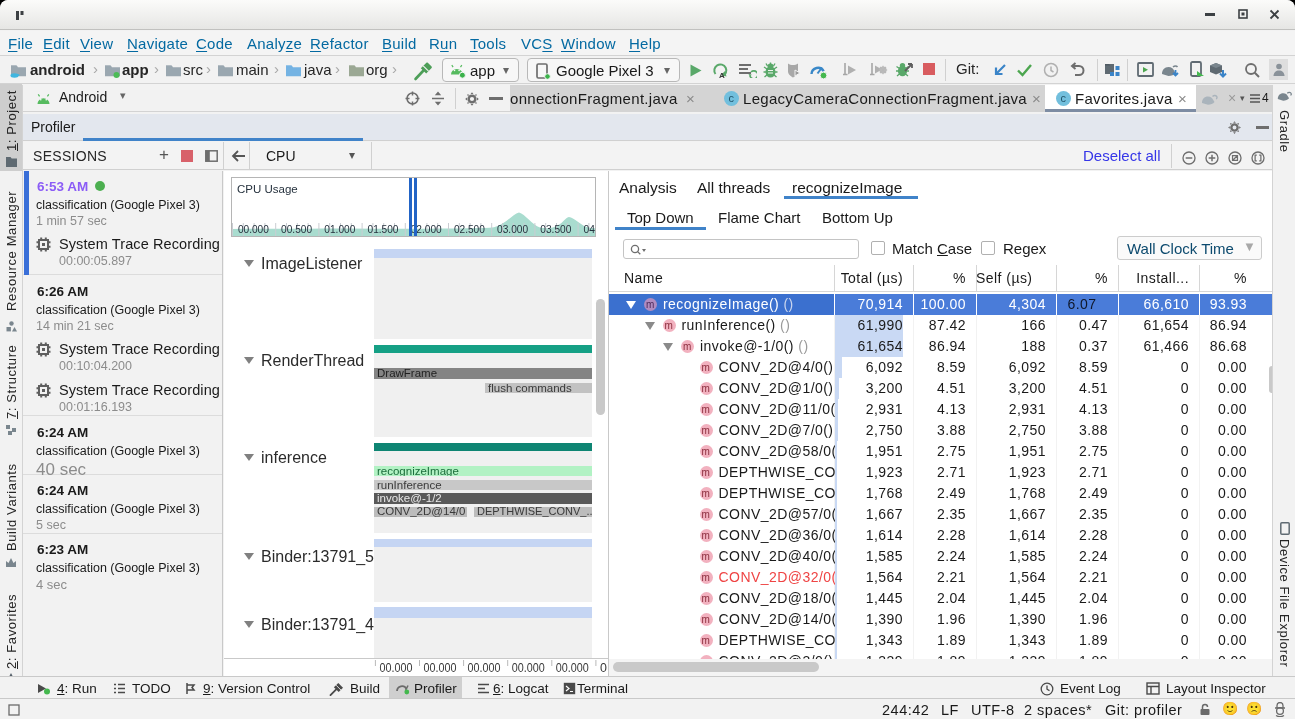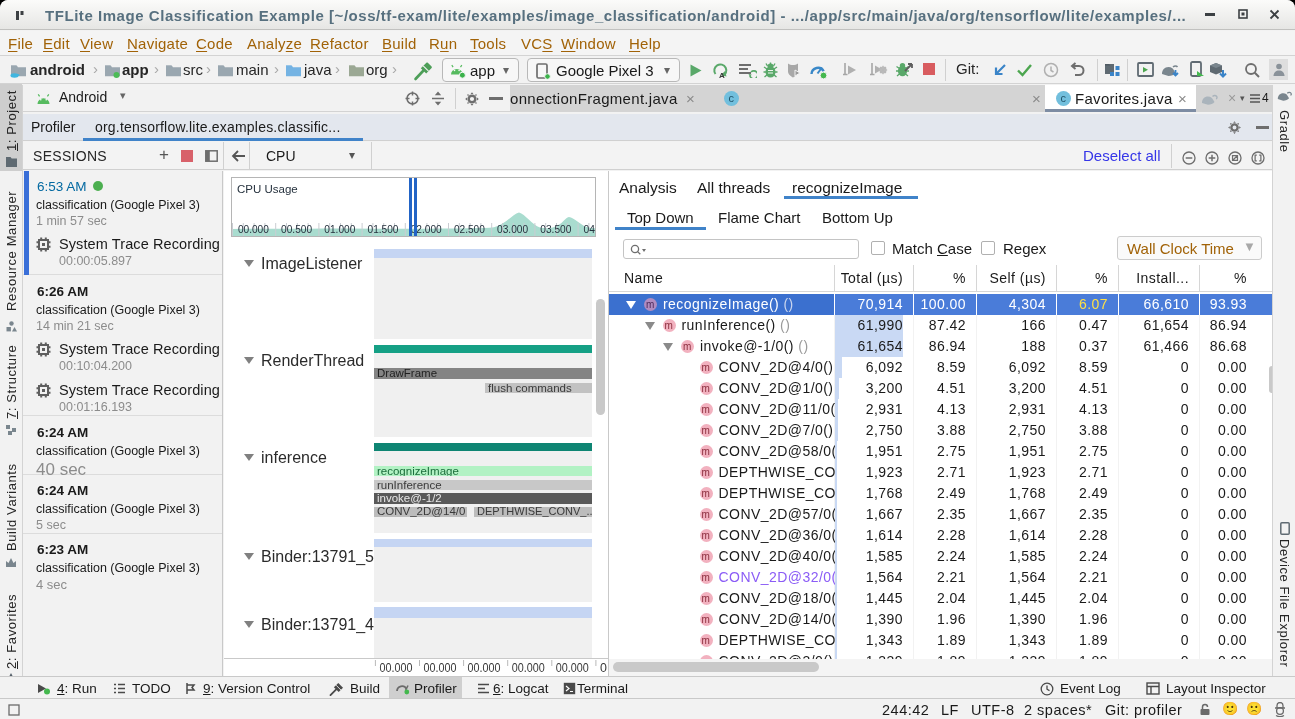--- a/index.html
+++ b/index.html
@@ -6,21 +6,21 @@
 html,body { width:1295px; height:719px; background:#000; overflow:hidden; }
 body { font-family:"Liberation Sans", sans-serif; -webkit-font-smoothing:antialiased; }
 .abs { position:absolute; }
 #app { position:absolute; top:0; left:0; width:1295px; height:719px; background:#f2f2f2; border-radius:8px 8px 0 0; overflow:hidden; }
 
 #titlebar { position:absolute; top:0; left:0; width:1295px; height:30px;
   background:linear-gradient(#fbfbfa,#e6e6e4); border-bottom:1px solid #c1c1bf; border-radius:8px 8px 0 0;}
 #title { position:absolute; top:7px; left:45px; font-size:15px; font-weight:bold; color:#57707f; white-space:nowrap; letter-spacing:0.55px; }
 
 #menubar { position:absolute; top:31px; left:0; width:1295px; height:25px; background:#f4f4f4; border-bottom:1px solid #d3d3d3; }
-.menuitem { position:absolute; top:4px; font-size:15px; color:#a16207; letter-spacing:0.25px; }
+.menuitem { position:absolute; top:4px; font-size:15px; color:#0369a1; letter-spacing:0.25px; }
 .menuitem u { text-decoration-thickness:1px; text-underline-offset:2px; }
 
 #toolbar { position:absolute; top:57px; left:0; width:1295px; height:27px; background:#f2f2f2; border-bottom:1px solid #d3d3d3; }
 .crumb { position:absolute; top:4px; font-size:14px; color:#262626; }
 .combo { position:absolute; top:1px; height:24px; border:1px solid #b8b8b8; border-radius:4px; background:#f7f7f7; font-size:14px; color:#1a1a1a; }
 
 #tabrow { position:absolute; top:85px; left:0; width:1295px; height:27px; background:#f2f2f2; }
 #projhdr { position:absolute; top:0; left:23px; width:487px; height:27px; background:#f2f2f2; border-bottom:1px solid #d3d3d3;}
 #edtabs { position:absolute; top:0; left:510px; width:762px; height:27px; background:#d4d4d4; }
 .edtab { position:absolute; top:0; height:27px; font-size:15px; color:#1a1a1a; letter-spacing:0.3px; }
@@ -51,21 +51,20 @@
 .arrow-d { display:inline-block; width:0; height:0; border-left:5px solid transparent; border-right:5px solid transparent; border-top:7px solid #808080; }
 </style>
 </head>
 <body>
 <div id="app">
   <div id="titlebar">
     <svg class="abs" style="left:16px;top:11px" width="8" height="9" viewBox="0 0 8 9">
         <path d="M0 0 h3 v9 h-3z" fill="#3c4043"></path>
         <path d="M4.5 0 h3 v4 h-3z" fill="#3c4043"></path>
       </svg>
-    <div id="title">TFLite Image Classification Example [~/oss/tf-exam/lite/examples/image_classification/android] - .../app/src/main/java/org/tensorflow/lite/examples/...</div>
     <div class="abs" style="left:1205px;top:13px;width:10px;height:2.5px;background:#3c4043"></div>
     <svg class="abs" style="left:1238px;top:9px" width="10" height="10" viewBox="0 0 10 10">
         <rect x="1" y="1" width="8" height="8" fill="none" stroke="#3c4043" stroke-width="1.6"></rect>
         <rect x="3.5" y="3.5" width="3" height="3" fill="#3c4043"></rect>
       </svg>
     <svg class="abs" style="left:1269px;top:9px" width="11" height="11" viewBox="0 0 11 11">
         <path d="M1.5 1.5 L9.5 9.5 M9.5 1.5 L1.5 9.5" stroke="#3c4043" stroke-width="1.8"></path>
       </svg>
   </div>
   <div id="menubar">
@@ -275,20 +274,21 @@
         </svg>
       <div class="abs" style="left:466px;top:12px;width:14px;height:2.5px;background:#6e6e6e"></div>
     </div>
     <div id="edtabs">
       <div class="edtab" style="left:0;width:158px">
         <span class="abs" style="left:0px;top:5px">onnectionFragment.java</span>
         <span class="abs" style="left:176px;top:5px;color:#8a8a8a">×</span>
       </div>
       <div class="edtab" style="left:196px;width:350px">
         <span class="cicon abs" style="left:18px;top:6px"></span>
+        <span class="abs" style="left:37px;top:5px">LegacyCameraConnectionFragment.java</span>
         <span class="abs" style="left:326px;top:5px;color:#8a8a8a">×</span>
       </div>
       <div class="edtab sel" style="left:535px;width:151px;background:#fff;border-bottom:3px solid #7d8ca3">
         <span class="cicon abs" style="left:11px;top:6px"></span>
         <span class="abs" style="left:30px;top:5px">Favorites.java</span>
         <span class="abs" style="left:133px;top:5px;color:#8a8a8a">×</span>
       </div>
       <svg class="abs" style="left:690px;top:7px" width="20" height="14" viewBox="0 0 20 14">
           <path d="M2 11 c0-4 2.3-6.5 6-6.5 2.8 0 4.2 1.4 5.1 3.2 l1.4 2.3 c-1.4 1.8-3.7 2.8-6.5 2.8z" fill="#aab4bc"></path>
           <path d="M12.5 4.5 c1.4-1.4 3.2-1.4 4.2 0 0.7 1 0.2 2-0.7 2.2" stroke="#aab4bc" stroke-width="1.4" fill="none"></path>
@@ -296,21 +296,20 @@
       <span class="abs" style="left:718px;top:5px;color:#9a9a9a;font-size:14px">×</span>
       <span class="abs" style="left:730px;top:8px;color:#555;font-size:9px">▾</span>
       <svg class="abs" style="left:740px;top:9px" width="10" height="9" viewBox="0 0 10 9">
           <path d="M0 1h10M0 4.5h10M0 8h10" stroke="#555" stroke-width="1.3"></path>
         </svg>
       <span class="abs" style="left:752px;top:6px;color:#1a1a1a;font-size:12px">4</span>
     </div>
   </div>
   <div id="profhdr">
     <span class="abs" style="left:8px;top:5px;font-size:14px;color:#1a1a1a">Profiler</span>
-    <span class="abs" style="left:72px;top:5px;font-size:14px;color:#1a1a1a;letter-spacing:0.2px">org.tensorflow.lite.examples.classific...</span>
     <div class="abs" style="left:60px;top:24px;width:280px;height:3px;background:#4083c9"></div>
     <svg class="abs" style="left:1204px;top:6px" width="15" height="15" viewBox="0 0 16 16">
         <g fill="#6e6e6e">
           <path d="M8 1.2 L9.4 3 L6.6 3z M8 14.8 L9.4 13 L6.6 13z M1.2 8 L3 6.6 L3 9.4z M14.8 8 L13 6.6 L13 9.4z M3.2 3.2 L5.3 3.8 L3.8 5.3z M12.8 12.8 L10.7 12.2 L12.2 10.7z M12.8 3.2 L12.2 5.3 L10.7 3.8z M3.2 12.8 L3.8 10.7 L5.3 12.2z"></path>
           <path d="M8 3.4 a4.6 4.6 0 1 1 0 9.2 a4.6 4.6 0 1 1 0-9.2z M8 5.9 a2.1 2.1 0 1 0 0 4.2 a2.1 2.1 0 1 0 0-4.2z" fill-rule="evenodd"></path>
         </g>
       </svg>
     <div class="abs" style="left:1233px;top:12px;width:13px;height:2.5px;background:#6e6e6e"></div>
   </div>
   <div id="band">
@@ -344,21 +343,21 @@
         <path d="M5.5 5.5 h6 v6 h-6z M5.5 11.5 L11.5 5.5" stroke="#6e6e6e" stroke-width="1.5" fill="none"></path>
       </svg>
     <svg class="abs" style="left:1228px;top:9px" width="14" height="14" viewBox="0 0 17 17">
         <circle cx="8.5" cy="8.5" r="7.3" stroke="#6e6e6e" stroke-width="1.6" fill="none"></circle>
         <path d="M7 5 H5 v7 h2 M10 5 h2 v7 h-2" stroke="#6e6e6e" stroke-width="1.5" fill="none"></path>
       </svg>
   </div>
   <div id="sessions">
 <div class="abs" style="left:0;top:0px;width:199px;height:104px;border-bottom:1px solid #dcdcdc">
 <div class="abs" style="left:1px;top:0;width:4.5px;height:104px;background:#3a6fd8"></div>
-<div class="abs" style="left:14px;top:8px;font-size:13.5px;font-weight:normal;color:#0369a1">6:53 AM <span style="display:inline-block;width:10px;height:10px;border-radius:50%;background:#4caf50;margin-left:3px"></span></div>
+<div class="abs" style="left:14px;top:8px;font-size:13.5px;font-weight:bold;color:#8b5cf6">6:53 AM <span style="display:inline-block;width:10px;height:10px;border-radius:50%;background:#4caf50;margin-left:3px"></span></div>
 <div class="abs" style="left:13px;top:27px;font-size:12.5px;color:#1a1a1a">classification (Google Pixel 3)</div>
 <div class="abs" style="left:13px;top:43px;font-size:12.5px;color:#8c8c8c">1 min 57 sec</div>
 <div class="abs" style="left:0px;top:66px;width:199px;height:15px">
           <svg class="abs" style="left:13px;top:0px" width="15" height="15" viewBox="0 0 15 15">
             <g fill="none" stroke="#5f5f5f" stroke-width="2">
               <rect x="3" y="3" width="9" height="9"></rect>
               <path d="M5.2 0.5 v2 M9.8 0.5 v2 M5.2 12.5 v2 M9.8 12.5 v2 M0.5 5.2 h2 M0.5 9.8 h2 M12.5 5.2 h2 M12.5 9.8 h2"></path>
             </g>
             <rect x="6" y="6" width="3" height="3" fill="#5f5f5f"></rect>
           </svg>
@@ -492,55 +491,55 @@
           <circle cx="5" cy="5" r="3.6" stroke="#6e6e6e" stroke-width="1.3" fill="none"></circle>
           <path d="M7.6 7.6 L10.3 10.3" stroke="#6e6e6e" stroke-width="1.3"></path>
           <path d="M12 5 l2 3 2-3z" fill="#6e6e6e"></path>
         </svg>
     </div>
     <span class="abs" style="left:262px;top:70px;width:14px;height:14px;border:1px solid #b0b0b0;border-radius:2px;background:#fff"></span>
     <span class="abs" style="left:283px;top:69px;font-size:15px;color:#1a1a1a">Match <u>C</u>ase</span>
     <span class="abs" style="left:372px;top:70px;width:14px;height:14px;border:1px solid #b0b0b0;border-radius:2px;background:#fff"></span>
     <span class="abs" style="left:394px;top:69px;font-size:15px;color:#1a1a1a">Re<u>g</u>ex</span>
     <div class="abs" style="left:508px;top:65px;width:145px;height:24px;border:1px solid #cccccc;border-radius:3px;background:#fafafa">
-      <span class="abs" style="left:9px;top:3px;font-size:15px;color:#a16207">Wall Clock Time</span>
+      <span class="abs" style="left:9px;top:3px;font-size:15px;color:#0c4a6e">Wall Clock Time</span>
       <span class="abs" style="left:125px;top:2px;font-size:13px;color:#a8a8a8">▼</span>
     </div>
 
     <div id="table" class="abs" style="left:0;top:94px;width:664px;height:394px;overflow:hidden">
 <div class="abs" style="left:0;top:0;width:664px;height:27px;background:#fff;border-bottom:1px solid #d6d6d6">
 <div class="abs" style="left:225px;top:0;width:1px;height:27px;background:#d6d6d6"></div>
 <div class="abs" style="left:304px;top:0;width:1px;height:27px;background:#d6d6d6"></div>
 <div class="abs" style="left:367px;top:0;width:1px;height:27px;background:#d6d6d6"></div>
 <div class="abs" style="left:447px;top:0;width:1px;height:27px;background:#d6d6d6"></div>
 <div class="abs" style="left:509px;top:0;width:1px;height:27px;background:#d6d6d6"></div>
 <div class="abs" style="left:590px;top:0;width:1px;height:27px;background:#d6d6d6"></div>
 <span class="abs" style="left:15px;top:5px;font-size:14px;color:#1a1a1a">Name</span>
 <div class="abs" style="left:225px;top:5px;width:69px;text-align:right;font-size:14px;color:#1a1a1a">Total (µs)</div>
 <div class="abs" style="left:304px;top:5px;width:53px;text-align:right;font-size:14px;color:#1a1a1a">%</div>
-<div class="abs" style="left:367px;top:5px;width:70px;text-align:right;font-size:14px;color:#1a1a1a">Self (µs)</div>
+<div class="abs" style="left:367px;top:5px;width:70px;font-size:14px;color:#1a1a1a">Self (µs)</div>
 <div class="abs" style="left:447px;top:5px;width:52px;text-align:right;font-size:14px;color:#1a1a1a">%</div>
 <div class="abs" style="left:509px;top:5px;width:71px;text-align:right;font-size:14px;color:#1a1a1a">Install...</div>
 <div class="abs" style="left:590px;top:5px;width:48px;text-align:right;font-size:14px;color:#1a1a1a">%</div>
 </div>
 <div class="abs" style="left:0;top:28.5px;width:664px;height:21px;background:#3b70cf">
 <div class="abs" style="left:225px;top:0;width:439px;height:21px;background:#4a7cd9"></div>
 <div class="abs" style="left:225px;top:0;width:1px;height:21px;background:#fff"></div>
 <div class="abs" style="left:304px;top:0;width:1px;height:21px;background:#fff"></div>
 <div class="abs" style="left:367px;top:0;width:1px;height:21px;background:#fff"></div>
 <div class="abs" style="left:447px;top:0;width:1px;height:21px;background:#fff"></div>
 <div class="abs" style="left:509px;top:0;width:1px;height:21px;background:#fff"></div>
 <div class="abs" style="left:590px;top:0;width:1px;height:21px;background:#fff"></div>
 <div class="abs" style="left:17.0px;top:7px;width:0;height:0;border-left:5.5px solid transparent;border-right:5.5px solid transparent;border-top:8px solid #fff"></div>
 <div class="abs" style="left:35.0px;top:4px;width:13px;height:13px;border-radius:50%;background:#b08cc0;color:#4d2a5a;font-size:10px;line-height:13px;text-align:center">m</div>
 <div class="abs" style="left:54.0px;top:2px;font-size:14px;color:#fff;white-space:nowrap;width:168.0px;overflow:hidden">recognizeImage()<span style="color:#c8d4ee"> ()</span></div>
 <div class="abs" style="left:225px;top:2px;width:69px;text-align:right;font-size:14px;color:#fff">70,914</div>
 <div class="abs" style="left:304px;top:2px;width:53px;text-align:right;font-size:14px;color:#fff">100.00</div>
 <div class="abs" style="left:367px;top:2px;width:70px;text-align:right;font-size:14px;color:#fff">4,304</div>
-<div class="abs" style="left:447px;top:2px;width:52px;text-align:right;font-size:14px;color:#fde047">6.07</div>
+<div class="abs" style="left:447px;top:2px;width:52px;text-align:center;font-size:14px;color:#0f172a">6.07</div>
 <div class="abs" style="left:509px;top:2px;width:71px;text-align:right;font-size:14px;color:#fff">66,610</div>
 <div class="abs" style="left:590px;top:2px;width:48px;text-align:right;font-size:14px;color:#fff">93.93</div>
 </div>
 <div class="abs" style="left:0;top:49.5px;width:664px;height:21px;background:#fff">
 <div class="abs" style="left:225px;top:0;width:1px;height:21px;background:#f2f2f2"></div>
 <div class="abs" style="left:304px;top:0;width:1px;height:21px;background:#f2f2f2"></div>
 <div class="abs" style="left:367px;top:0;width:1px;height:21px;background:#f2f2f2"></div>
 <div class="abs" style="left:447px;top:0;width:1px;height:21px;background:#f2f2f2"></div>
 <div class="abs" style="left:509px;top:0;width:1px;height:21px;background:#f2f2f2"></div>
 <div class="abs" style="left:590px;top:0;width:1px;height:21px;background:#f2f2f2"></div>
@@ -745,21 +744,21 @@
 </div>
 <div class="abs" style="left:0;top:301.5px;width:664px;height:21px;background:#fff">
 <div class="abs" style="left:225px;top:0;width:1px;height:21px;background:#f2f2f2"></div>
 <div class="abs" style="left:304px;top:0;width:1px;height:21px;background:#f2f2f2"></div>
 <div class="abs" style="left:367px;top:0;width:1px;height:21px;background:#f2f2f2"></div>
 <div class="abs" style="left:447px;top:0;width:1px;height:21px;background:#f2f2f2"></div>
 <div class="abs" style="left:509px;top:0;width:1px;height:21px;background:#f2f2f2"></div>
 <div class="abs" style="left:590px;top:0;width:1px;height:21px;background:#f2f2f2"></div>
 <div class="abs" style="left:226px;top:0;width:1.7px;height:21px;background:#c9d9f4"></div>
 <div class="abs" style="left:90.5px;top:4px;width:13px;height:13px;border-radius:50%;background:#f2b1bf;color:#8c2f3f;font-size:10px;line-height:13px;text-align:center">m</div>
-<div class="abs" style="left:109.5px;top:2px;font-size:14px;color:#8b5cf6;white-space:nowrap;width:116.5px;overflow:hidden">CONV_2D@32/0(<span style="color:#9a9a9a"></span></div>
+<div class="abs" style="left:109.5px;top:2px;font-size:14px;color:#ef4444;white-space:nowrap;width:116.5px;overflow:hidden">CONV_2D@32/0(<span style="color:#9a9a9a"></span></div>
 <div class="abs" style="left:225px;top:2px;width:69px;text-align:right;font-size:14px;color:#1a1a1a">1,564</div>
 <div class="abs" style="left:304px;top:2px;width:53px;text-align:right;font-size:14px;color:#1a1a1a">2.21</div>
 <div class="abs" style="left:367px;top:2px;width:70px;text-align:right;font-size:14px;color:#1a1a1a">1,564</div>
 <div class="abs" style="left:447px;top:2px;width:52px;text-align:right;font-size:14px;color:#1a1a1a">2.21</div>
 <div class="abs" style="left:509px;top:2px;width:71px;text-align:right;font-size:14px;color:#1a1a1a">0</div>
 <div class="abs" style="left:590px;top:2px;width:48px;text-align:right;font-size:14px;color:#1a1a1a">0.00</div>
 </div>
 <div class="abs" style="left:0;top:322.5px;width:664px;height:21px;background:#fff">
 <div class="abs" style="left:225px;top:0;width:1px;height:21px;background:#f2f2f2"></div>
 <div class="abs" style="left:304px;top:0;width:1px;height:21px;background:#f2f2f2"></div>

